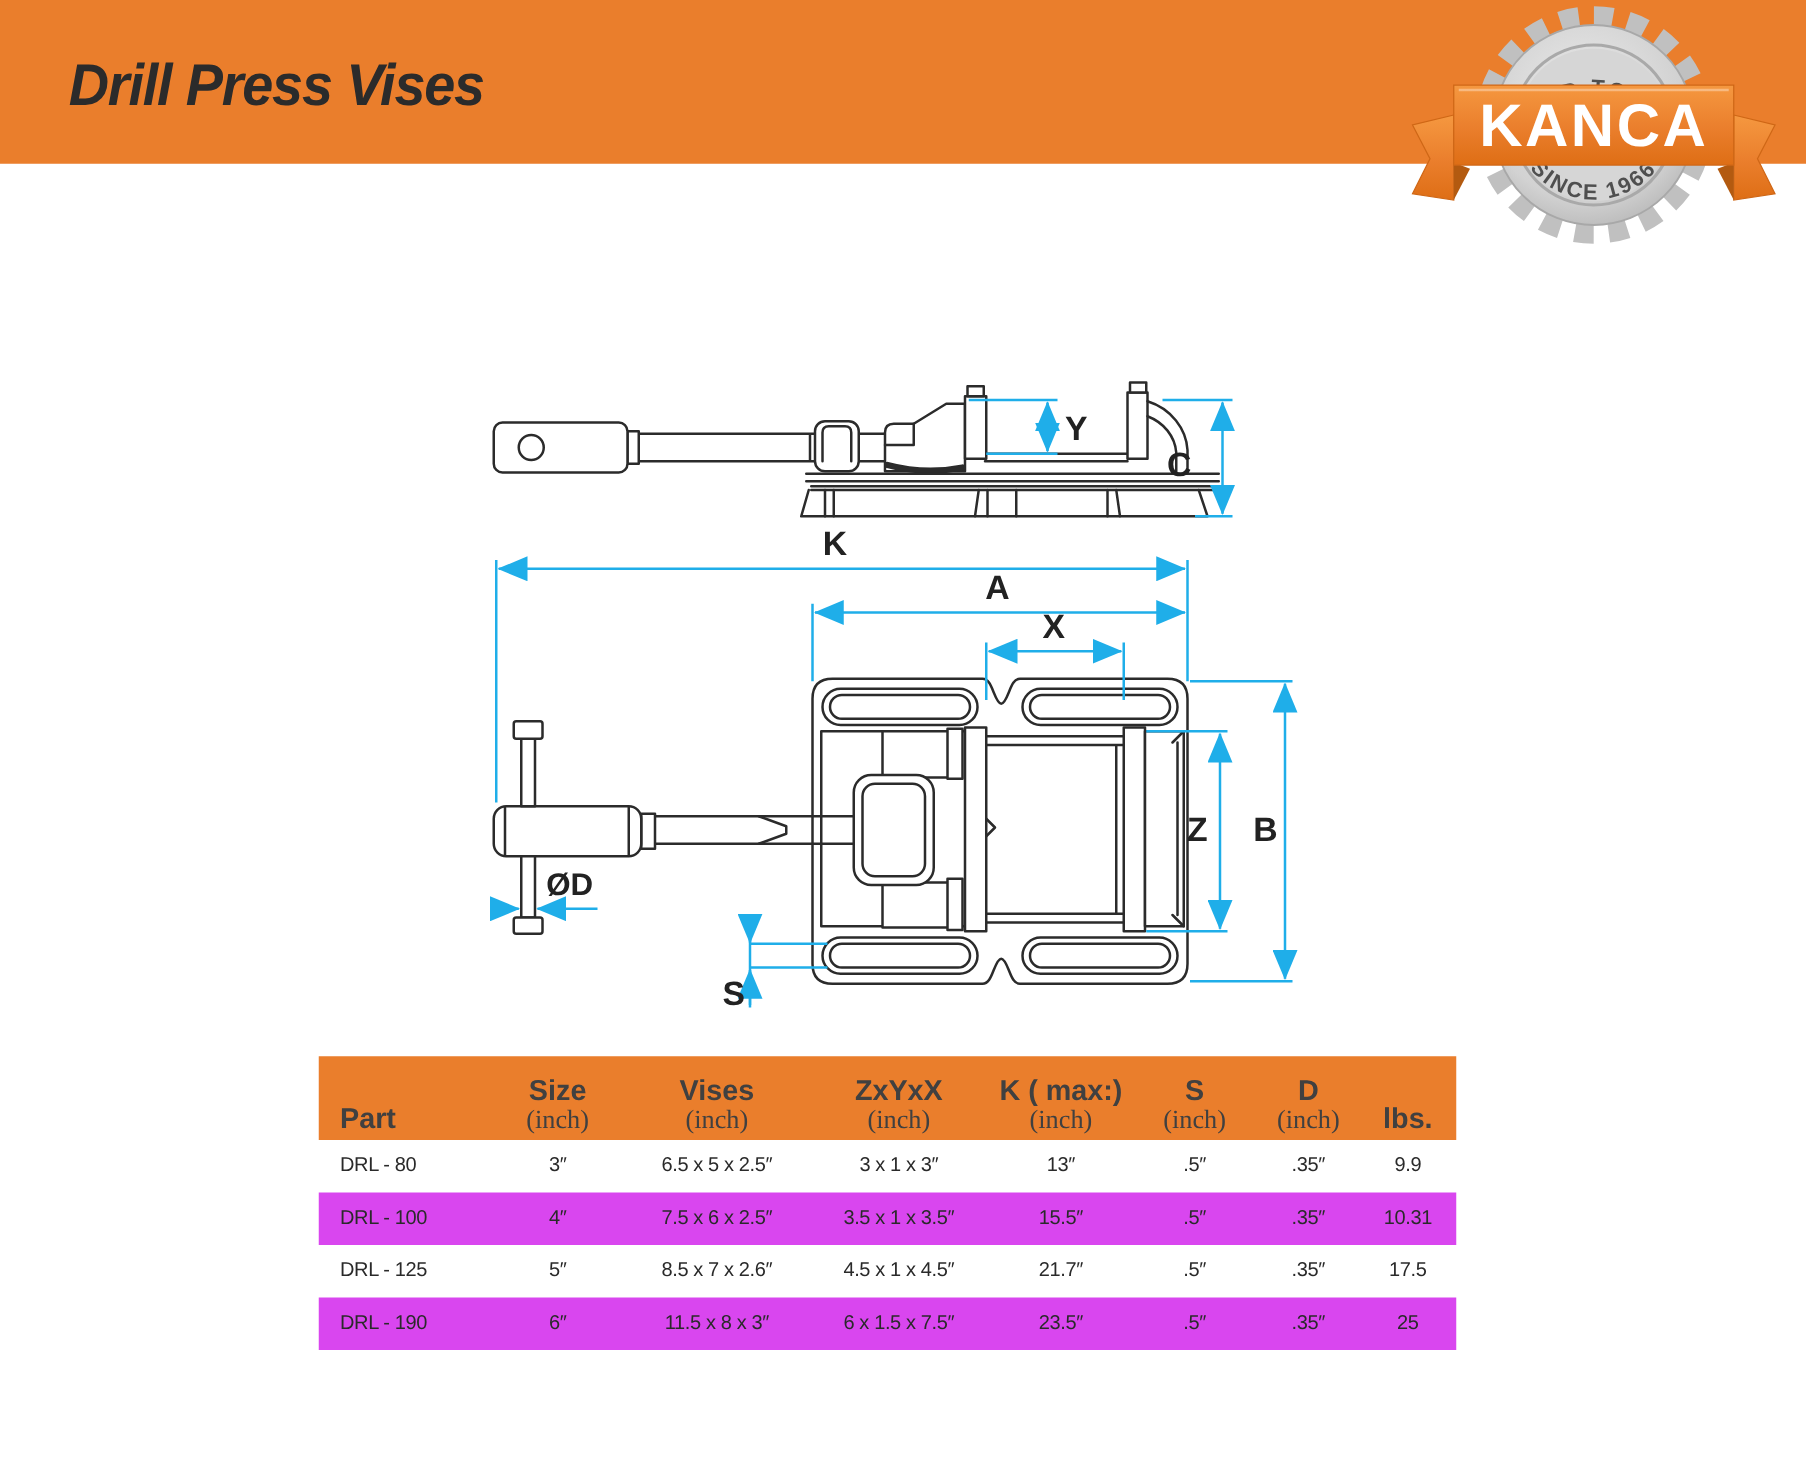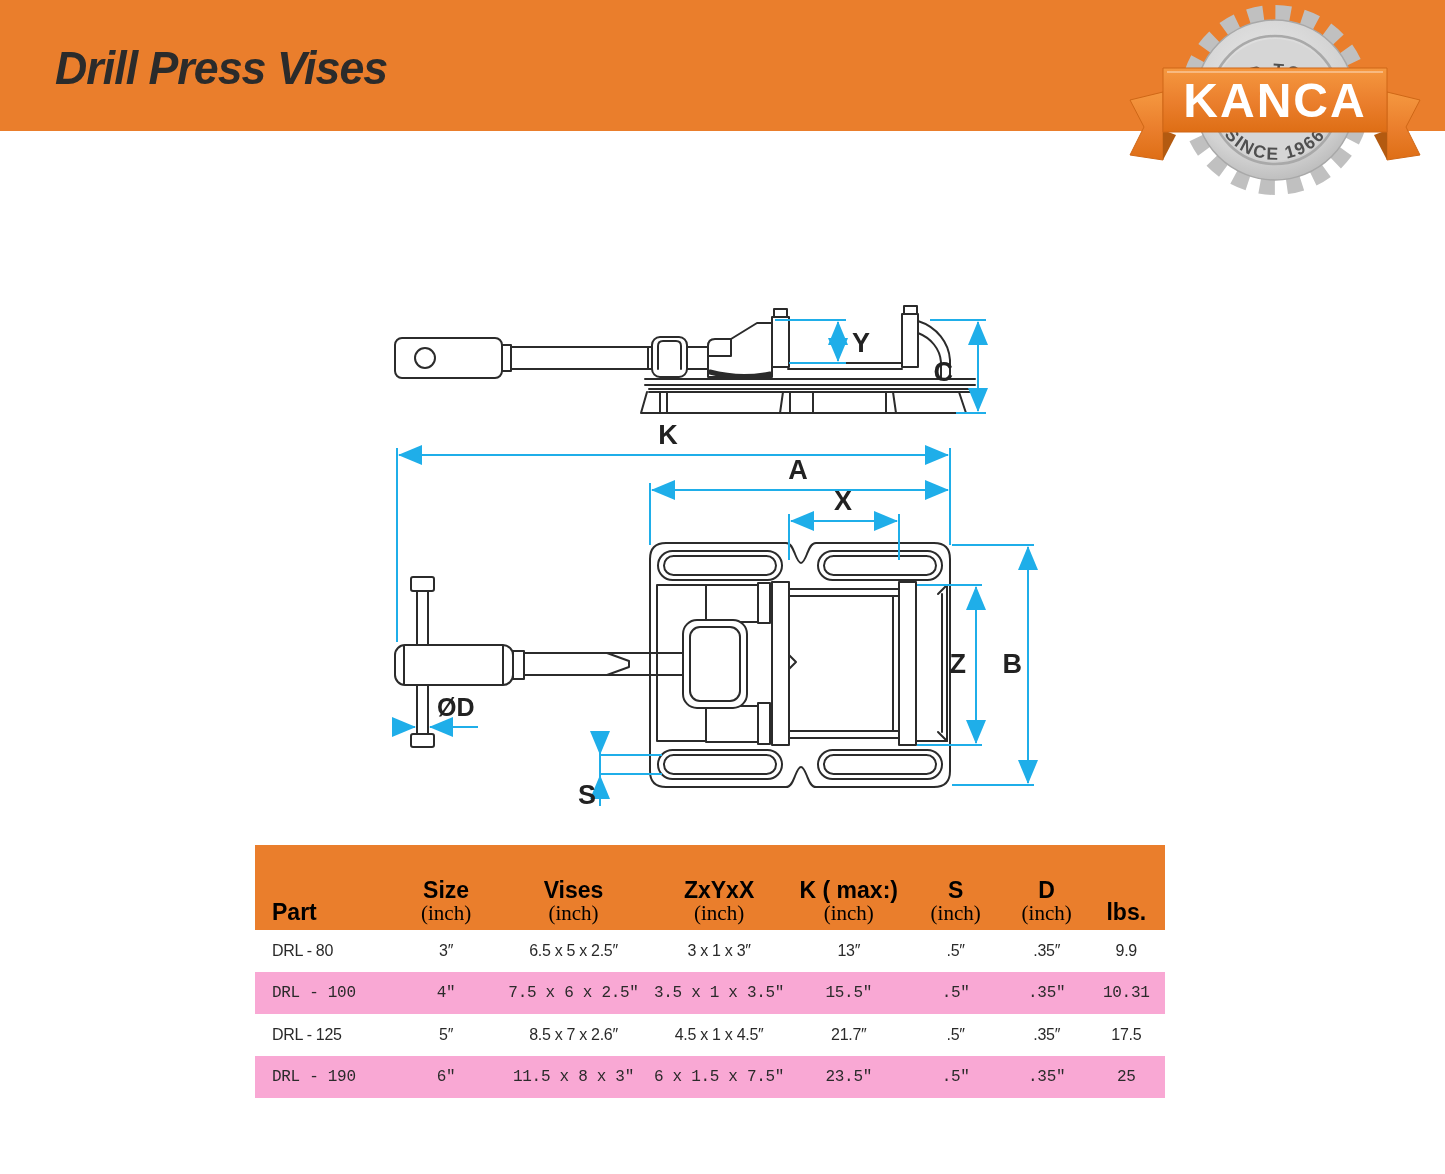--- a/index.html
+++ b/index.html
@@ -15,32 +15,32 @@
     transform:scaleX(.95);transform-origin:left center;white-space:nowrap;
   }
   .logo-svg{position:absolute;left:1108px;top:0;width:335px;height:215px;}
   
   .drawing-svg{position:absolute;left:380px;top:283px;width:680px;height:550px;}
   .drawing-svg text{font-family:"Liberation Sans",sans-serif;}
   
   .spec-table{position:absolute;left:255px;top:845px;width:910px;color:#2a2a2a;}
   .thead{
     display:grid;grid-template-columns:15% 12% 16% 16% 12.5% 11% 9% 8.5%;
-    background:#EA7E2C;color:#000000;height:85px;box-sizing:border-box;
+    background:#EA7E2C;color:#404040;height:67px;box-sizing:border-box;
     align-items:end;padding-bottom:5px;
   }
   .th{text-align:center;line-height:1.08;}
   .th .main{font-weight:bold;font-size:23px;display:block;}
   .th .sub{font-weight:normal;font-size:21px;display:block;font-family:Liberation Serif, serif;}
   .th.left{text-align:left;padding-left:17px;}
   .trow{
     display:grid;grid-template-columns:15% 12% 16% 16% 12.5% 11% 9% 8.5%;
     height:42px;align-items:center;font-size:16px;letter-spacing:-.3px;
   }
-  .trow.alt{background:#f9a8d4;font-family:Liberation Mono, monospace;}
+  .trow.alt{background:#d946ef;}
   .cell{text-align:center;white-space:nowrap;}
   .cell.left{text-align:left;padding-left:17px;}
 </style>
 </head>
 <body>
 
 <div class="page">
 
   <div class="banner"></div>
   <div class="page-title">Drill Press Vises</div>

